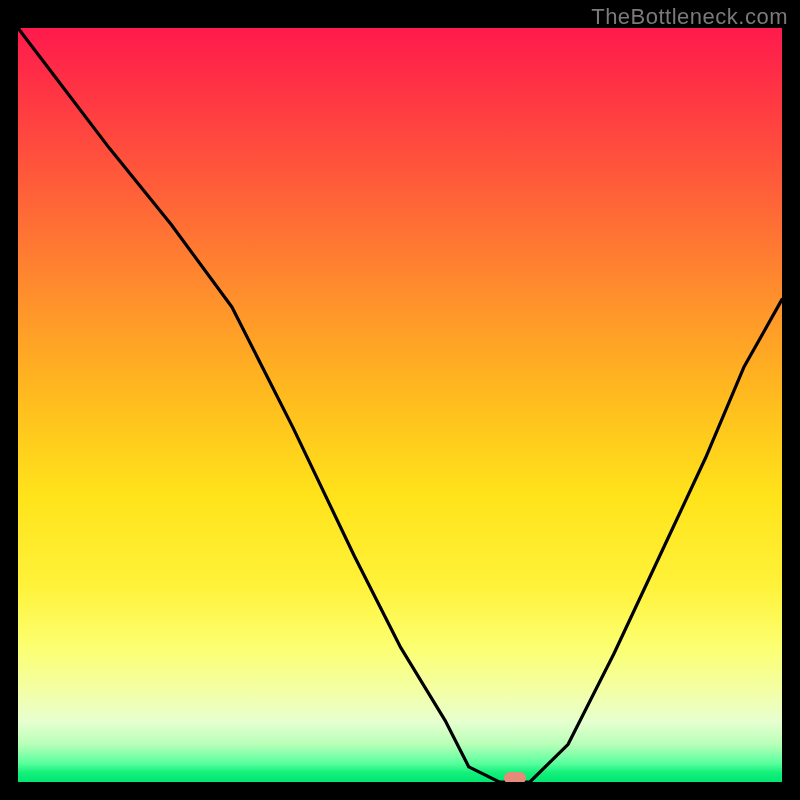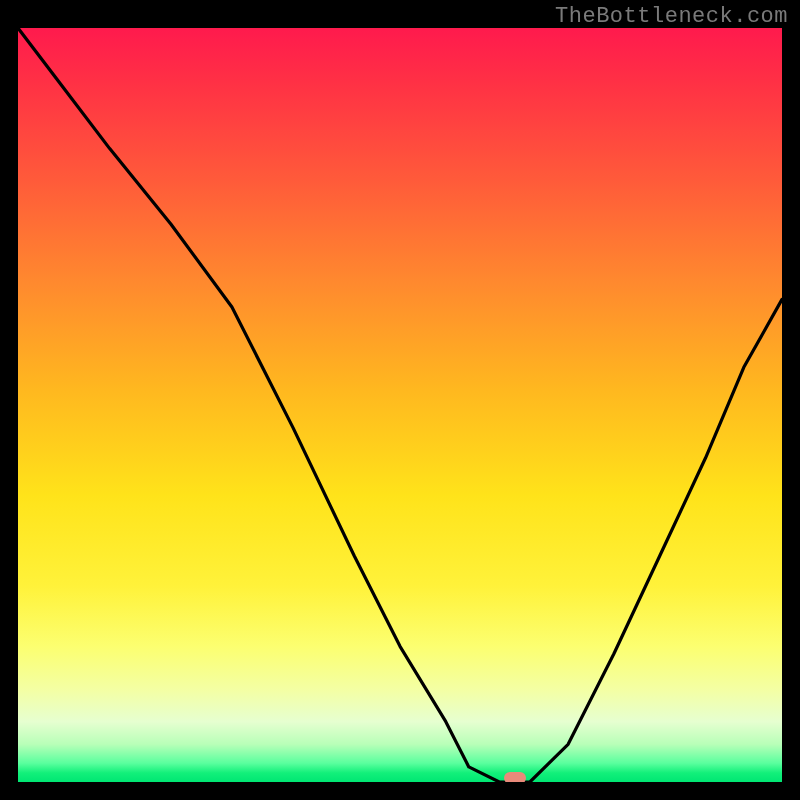--- a/index.html
+++ b/index.html
@@ -9,21 +9,20 @@
     height: 800px;
     background: #000;
     overflow: hidden;
     font-family: Arial, Helvetica, sans-serif;
   }
   .frame {
     position: relative;
     width: 800px;
     height: 616px;
     background: #000;
-    font-family: Liberation Mono, monospace;
   }
   .watermark {
     position: absolute;
     top: 4px;
     right: 12px;
     color: #7a7a7a;
     font-size: 22px;
     font-weight: 500;
     letter-spacing: 0.5px;
     z-index: 5;

